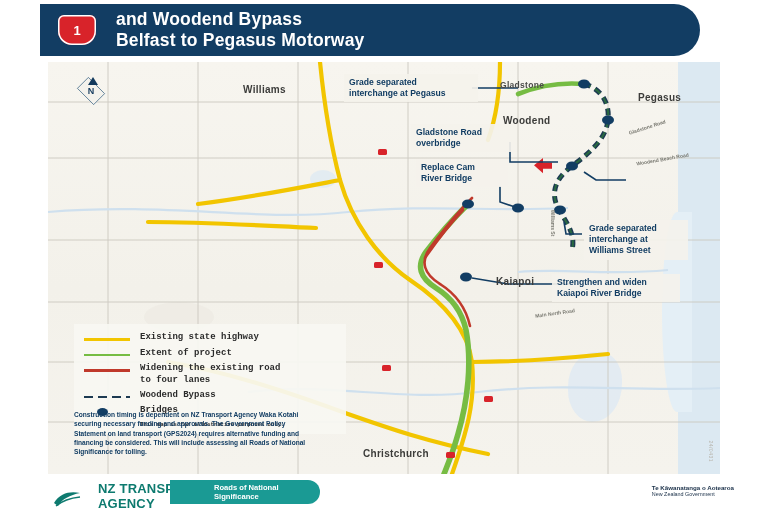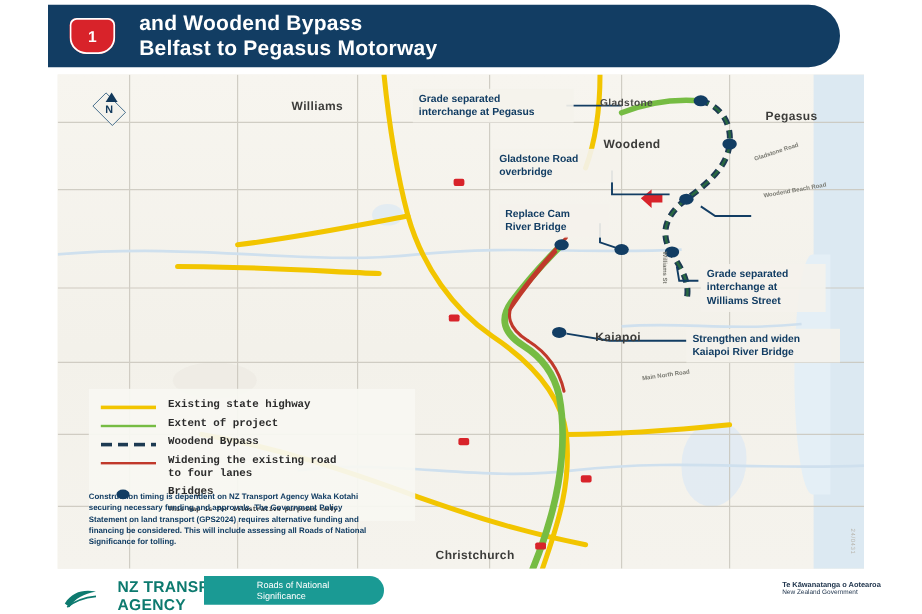--- a/index.html
+++ b/index.html
@@ -79,21 +79,21 @@
   
   .footer{position:absolute;left:0;top:476px;width:768px;height:36px;}
   .nzta{position:absolute;left:52px;top:6px;display:flex;align-items:center;}
   .nzta-mark{width:30px;height:20px;position:relative;}
   .nzta-txt{margin-left:16px;color:#0d7a6f;font-size:13px;font-weight:bold;
             line-height:1.12;letter-spacing:.2px;}
   .nzta-sub{color:#0d7a6f;font-size:4.4px;font-weight:bold;letter-spacing:1px;}
   .rons{position:absolute;left:170px;top:4px;width:150px;height:24px;
         background:#1a9a94;border-radius:0 14px 14px 0;
         display:flex;align-items:center;}
-  .rons span{color:#ffffff;font-size:7.6px;font-weight:normal;
+  .rons span{color:#ffffff;font-size:7.6px;font-weight:bold;
              line-height:1.22;margin-left:22px;}
   .govt{position:absolute;right:34px;top:8px;text-align:left;}
   .govt .l1{color:#21364e;font-size:6.2px;font-weight:bold;}
   .govt .l2{color:#21364e;font-size:5.4px;}
   .sidecode{position:absolute;right:6px;top:400px;
       color:#b9b6ae;font-size:5px;letter-spacing:.5px;
       transform:rotate(90deg);transform-origin:right top;}
 </style>
 </head>
 <body>
@@ -218,67 +218,67 @@
       <div class="tip"></div>
       <div class="n">N</div>
     </div>
 
     <div>
       <div class="place big" style="left:195px;top:22px">Williams</div>
       <div class="place" style="left:452px;top:18px">Gladstone</div>
       <div class="place big" style="left:590px;top:30px">Pegasus</div>
       <div class="place big" style="left:455px;top:53px">Woodend</div>
       <div class="place big" style="left:448px;top:214px">Kaiapoi</div>
-      <div class="place big" style="left:315px;top:396px">Christchurch</div>
+      <div class="place big" style="left:315px;top:386px">Christchurch</div>
     </div>
 
     <div>
       <div class="rdlbl" style="left:580px;top:62px;transform:rotate(-18deg)">Gladstone Road</div>
       <div class="rdlbl" style="left:588px;top:94px;transform:rotate(-10deg)">Woodend Beach Road</div>
       <div class="rdlbl" style="left:492px;top:158px;transform:rotate(90deg)">Williams St</div>
       <div class="rdlbl" style="left:487px;top:248px;transform:rotate(-8deg)">Main North Road</div>
     </div>
 
     <div class="callout" style="left:296px;top:12px;width:124px">Grade separated
 interchange at Pegasus</div>
     <div class="callout" style="left:363px;top:62px;width:96px">Gladstone Road
 overbridge</div>
-    <div class="callout" style="left:368px;top:108px;width:82px">Replace Cam
+    <div class="callout" style="left:368px;top:97px;width:82px">Replace Cam
 River Bridge</div>
     <div class="callout" style="left:536px;top:158px;width:94px">Grade separated
 interchange at
 Williams Street</div>
-    <div class="callout" style="left:524px;top:212px;width:118px">Strengthen and widen
+    <div class="callout" style="left:504px;top:212px;width:118px">Strengthen and widen
 Kaiapoi River Bridge</div>
 
     <div class="legend">
       <div class="lrow">
         <div class="swatch">
           <div class="sw-line" style="background:#f2c500"></div>
           </div>
         <div class="ltext">Existing state highway</div>
       </div>
       <div class="lrow">
         <div class="swatch">
           <div class="sw-line" style="background:#76bc43"></div>
           </div>
         <div class="ltext">Extent of project</div>
-      </div>
-      <div class="lrow">
-        <div class="swatch">
-          <div class="sw-dash"></div>
-          </div>
-        <div class="ltext">Woodend Bypass</div>
       </div>
       <div class="lrow">
         <div class="swatch">
           <div class="sw-line" style="background:#c0392b"></div>
           </div>
         <div class="ltext" style="white-space:pre-line">Widening the existing road
 to four lanes</div>
+      </div>
+      <div class="lrow">
+        <div class="swatch">
+          <div class="sw-dash"></div>
+          </div>
+        <div class="ltext">Woodend Bypass</div>
       </div>
       <div class="lrow">
         <div class="swatch">
           <div class="sw-dot"></div>
           </div>
         <div class="ltext">Bridges</div>
       </div>
       <div class="disc">This map is for illustrative purposes only.</div>
     </div>
 

